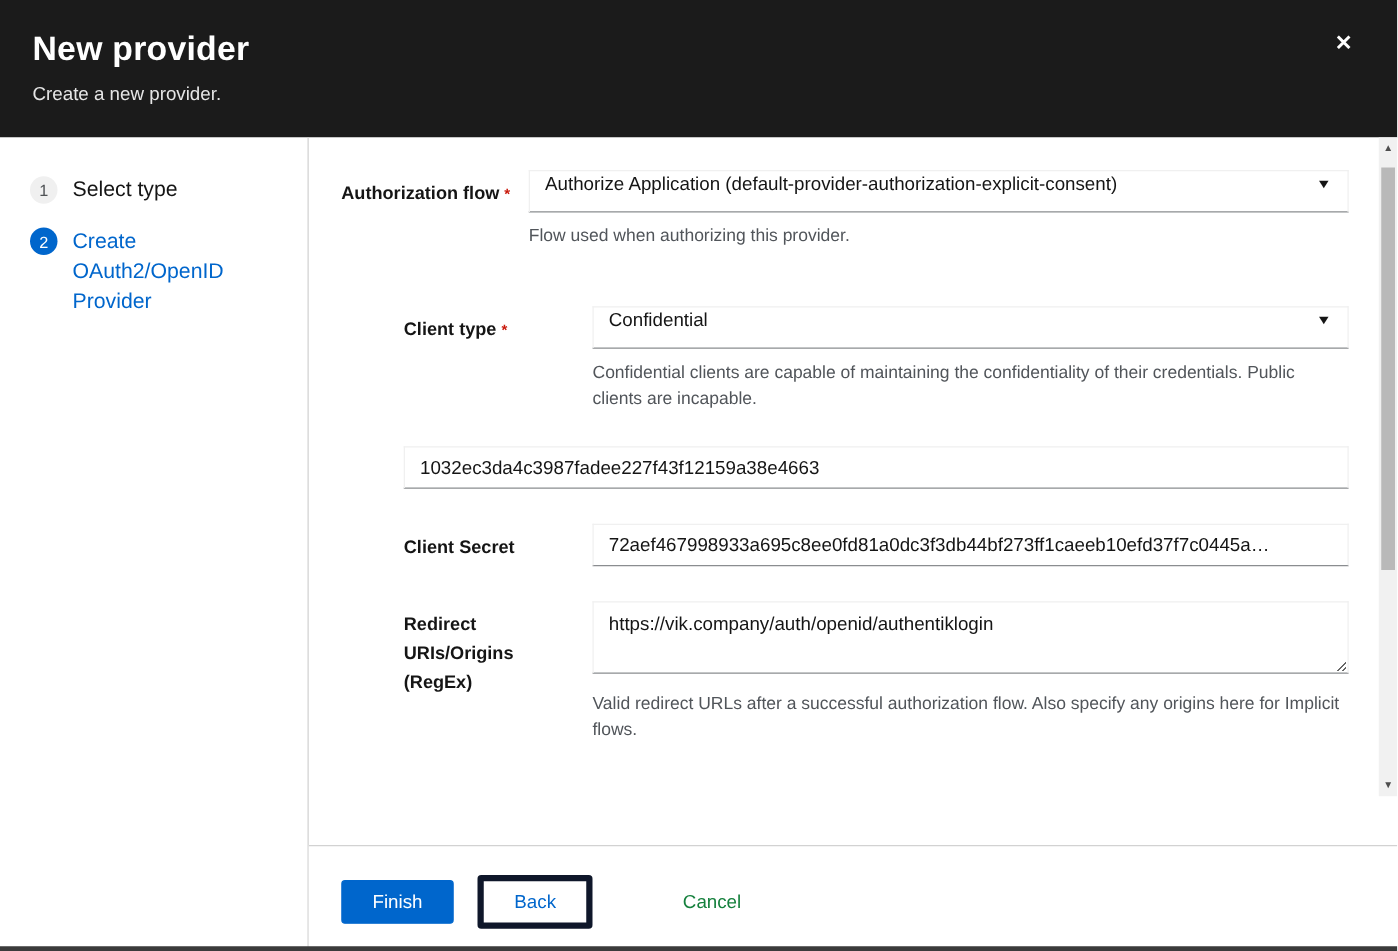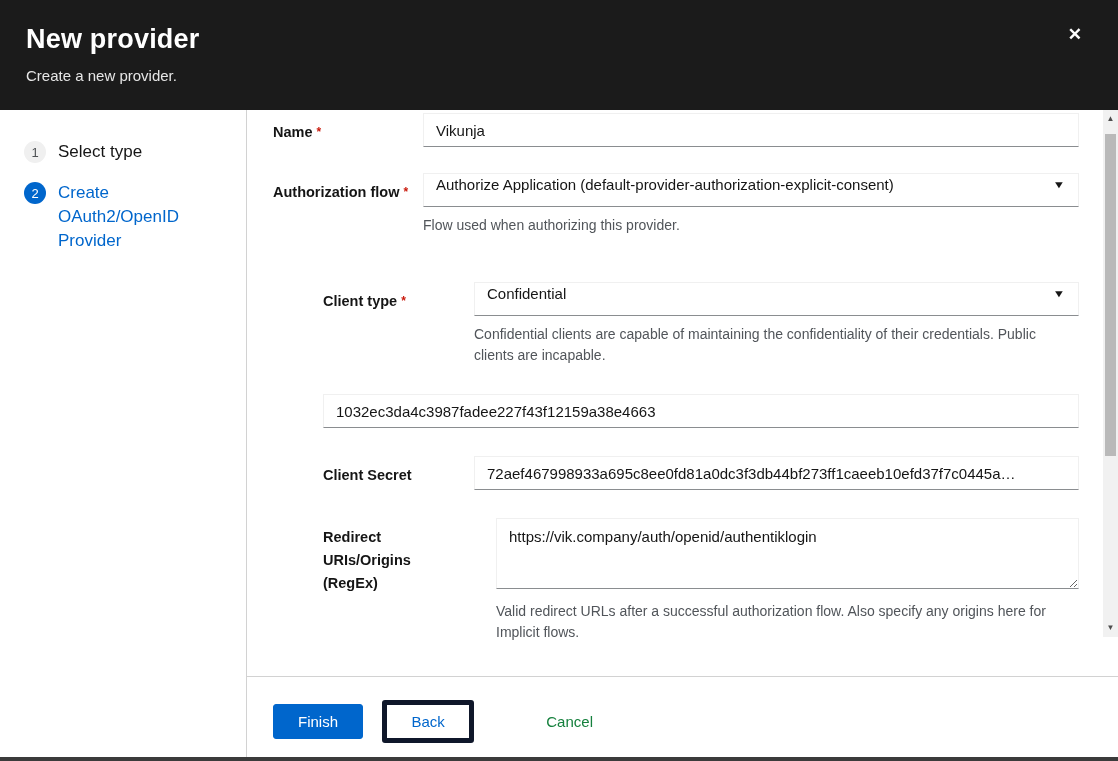--- a/index.html
+++ b/index.html
@@ -31,35 +31,35 @@
   .row { display:flex; padding-left:26px; padding-right:39px; }
   .row.indent { padding-left:76px; }
   .row-label { width:150px; flex:0 0 150px; padding-top:8px; font-size:14.5px; font-weight:700; color:#151515; line-height:23px; padding-right:8px; }
   .row.indent .row-label { flex-basis:151px; width:151px; }
   .req { color:#c9190b; font-size:12px; margin-left:4px; vertical-align:top; }
   .row-control { flex:1; min-width:0; }
 
   .text-input { width:100%; height:34px; border:1px solid #f0f0f0; border-bottom-color:#8a8d90; background:#fff; font-family:"Liberation Sans", sans-serif; font-size:15px; color:#151515; padding:0 12px; }
   .select { width:100%; height:34px; border:1px solid #f0f0f0; border-bottom-color:#8a8d90; background:#fff; font-size:15px; color:#151515; padding:0 14px 12px 12px; display:flex; align-items:center; justify-content:space-between; cursor:pointer; }
   .select .caret { font-size:10px; color:#151515; transform:scaleX(1.3); }
-  .textarea { width:100%; height:71px; border:1px solid #f0f0f0; border-bottom-color:#8a8d90; background:#fff; font-family:"Liberation Sans", sans-serif; font-size:15px; color:#151515; padding:8px 12px; resize:vertical; line-height:20px; }
+  .textarea { width:100%; height:58px; border:1px solid #f0f0f0; border-bottom-color:#8a8d90; background:#fff; font-family:"Liberation Sans", sans-serif; font-size:15px; color:#151515; padding:8px 12px; resize:vertical; line-height:20px; }
   .helper { margin-top:8px; font-size:14px; color:#51555a; line-height:21px; }
 
   .protocol-header { display:flex; align-items:center; padding-left:44px; cursor:pointer; }
   .chev { width:9px; height:9px; border-right:2px solid #3c3f42; border-bottom:2px solid #3c3f42; transform:rotate(45deg) translateY(-2px); margin-right:24px; }
   .protocol-title { font-size:15.5px; color:#151515; }
 
   
   .m-name { margin-top:3px; }
   .m-auth { margin-top:26px; }
   .m-proto { margin-top:37px; }
   .m-ctype { margin-top:46px; }
   .m-cid { margin-top:28px; }
   .m-csecret { margin-top:28px; }
-  .m-redirect { margin-top:28px;gap:22px; }
+  .m-redirect { margin-top:28px; }
 
   
   .footer { position:absolute; left:0; right:0; top:566px; bottom:0; background:#fff; border-top:1px solid #d2d2d2; padding:23px 0 0 26px; z-index:5; }
   .btn { font-family:"Liberation Sans", sans-serif; font-size:15px; border-radius:3px; padding:8px 24px; cursor:pointer; }
   .btn-primary { background:#0066cc; color:#fff; border:1px solid #0066cc; }
   .btn-secondary { background:#fff; color:#0066cc; border:5px solid #0f172a; margin-left:15px; }
   .btn-link { background:none; border:none; color:#15803d; margin-left:64px; padding:8px 4px; }
 
   
   .scrollbar { position:absolute; top:110px; right:0; width:15px; height:527px; background:#f1f1f1; z-index:6; }
@@ -90,28 +90,20 @@
       </div>
       <div class="step active">
         <div class="step-circle">2</div>
         <div class="step-label">Create OAuth2/OpenID Provider</div>
       </div>
     </div>
 
     <div class="content">
       <div class="form">
 
-        <div class="row m-name">
-          <div class="row-label">
-            <span>Name</span><span class="req">*</span>
-          </div>
-          <div class="row-control">
-            <input class="text-input" type="text" value="Vikunja" style="">
-          </div>
-        </div>
 
         <div class="row m-auth">
           <div class="row-label">
             <span>Authorization flow</span><span class="req">*</span>
           </div>
           <div class="row-control">
             <div class="select">
               <span>Authorize Application (default-provider-authorization-explicit-consent)</span>
               <span class="caret">▼</span>
             </div>

